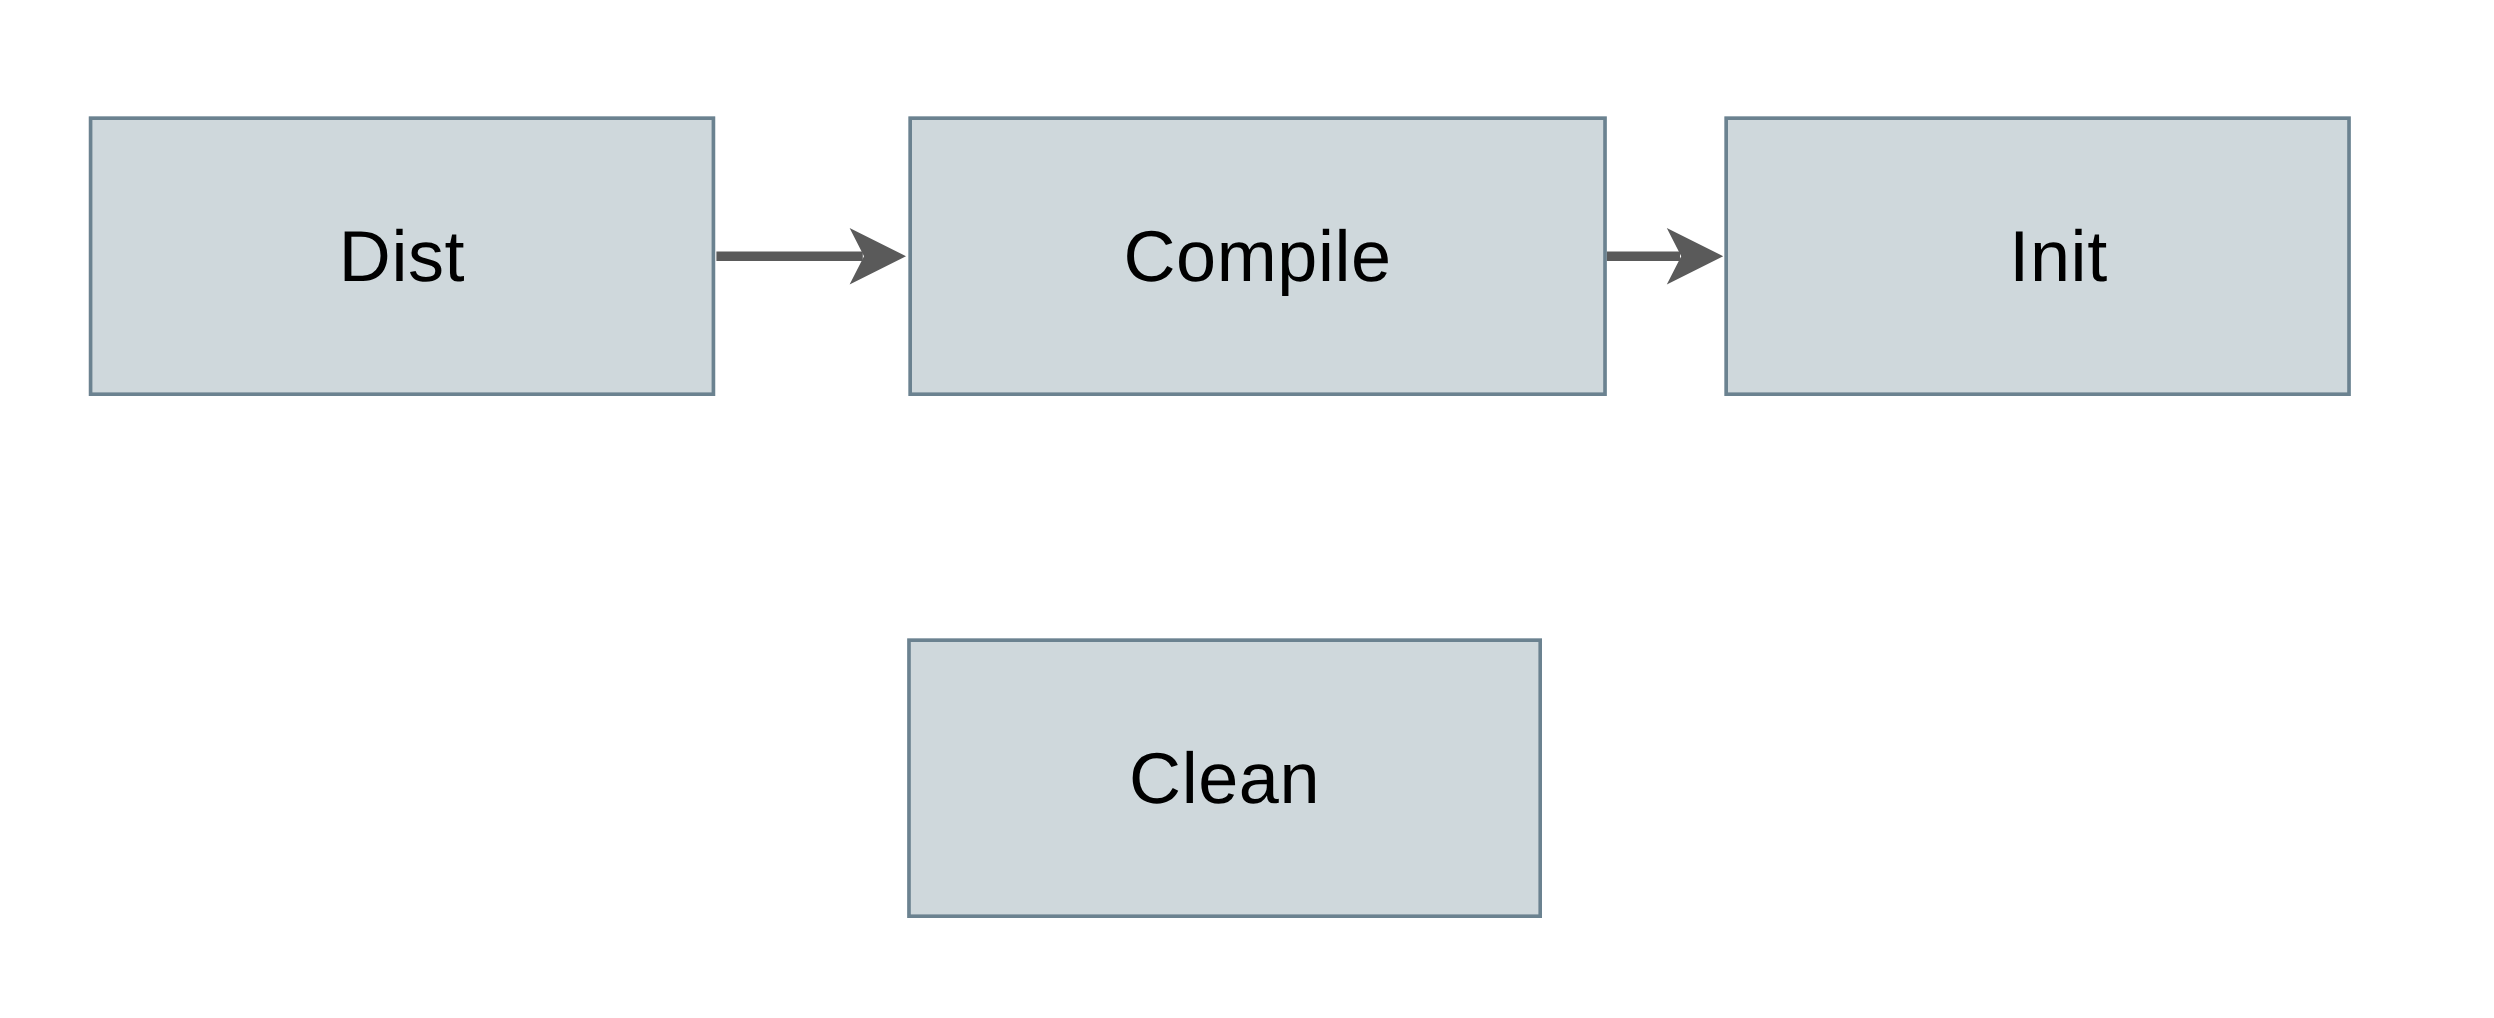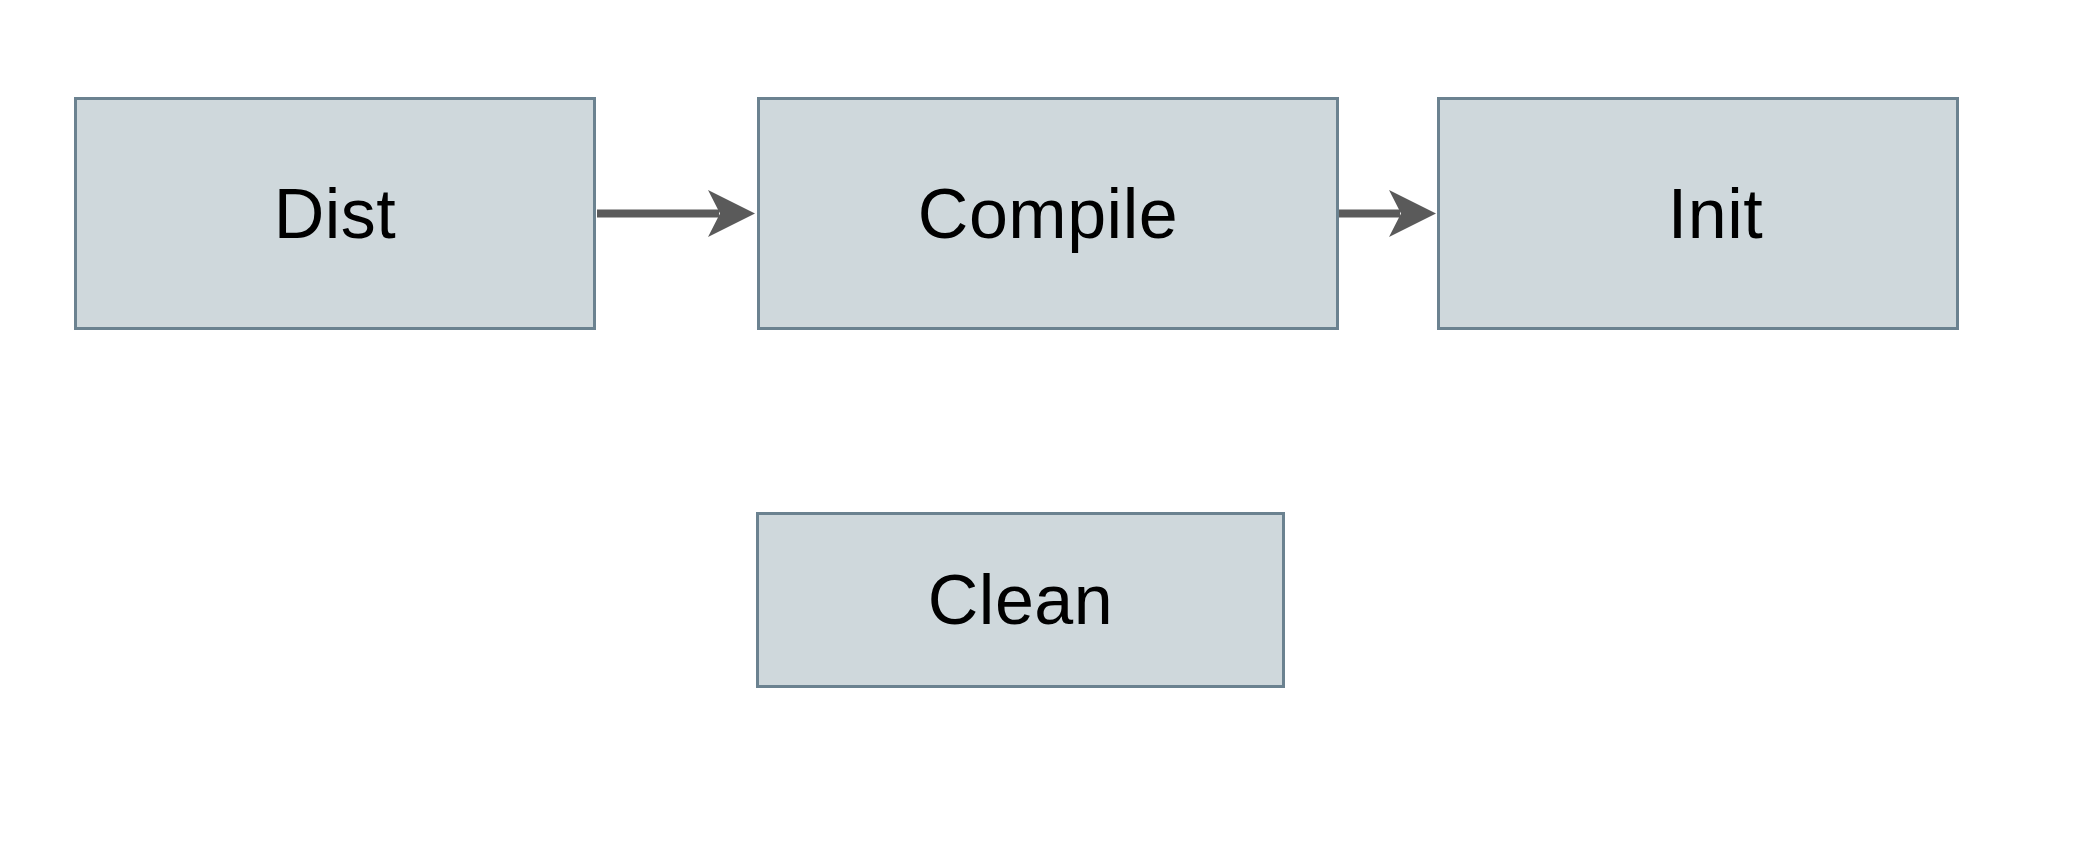--- a/index.html
+++ b/index.html
@@ -35,30 +35,30 @@
   .node {
     position: absolute;
     box-sizing: border-box;
     background: #cfd8dc;
     border: 3px solid #6b8290;
     display: flex;
     align-items: center;
     justify-content: center;
   }
   .node-label {
-    font-size: 70px;
+    font-size: 60px;
     line-height: 1;
     color: #000000;
     letter-spacing: 0.5px;
     white-space: nowrap;
   }
   .node-dist    { left: 74px;   top: 97px;  width: 522px; height: 233px; }
   .node-compile { left: 757px;  top: 97px;  width: 582px; height: 233px; }
   .node-init    { left: 1437px; top: 97px;  width: 522px; height: 233px; padding-left: 35px; }
-  .node-clean   { left: 756px;  top: 512px; width: 529px; height: 176px; }
+  .node-clean   { left: 756px;  top: 532px; width: 529px; height: 233px; }
 </style>
 </head>
 <body>
 
 <div class="canvas">
 
   <svg class="arrows-layer" viewBox="0 0 2078 848" xmlns="http://www.w3.org/2000/svg">
     <g>
       <line class="arrow-shaft" x1="597" y1="213.5" x2="719" y2="213.5"></line>
       <polygon class="arrow-head" points="755,213.5 708,190 720,213.5 708,237"></polygon>

